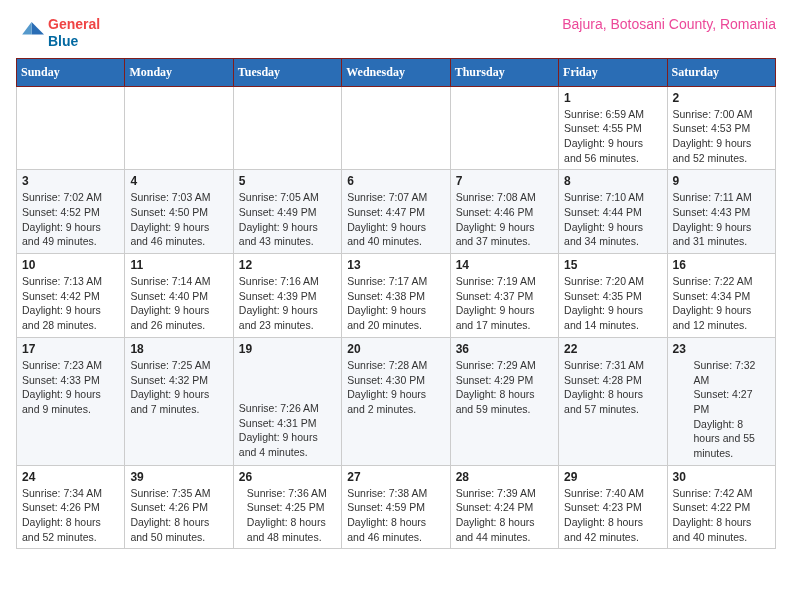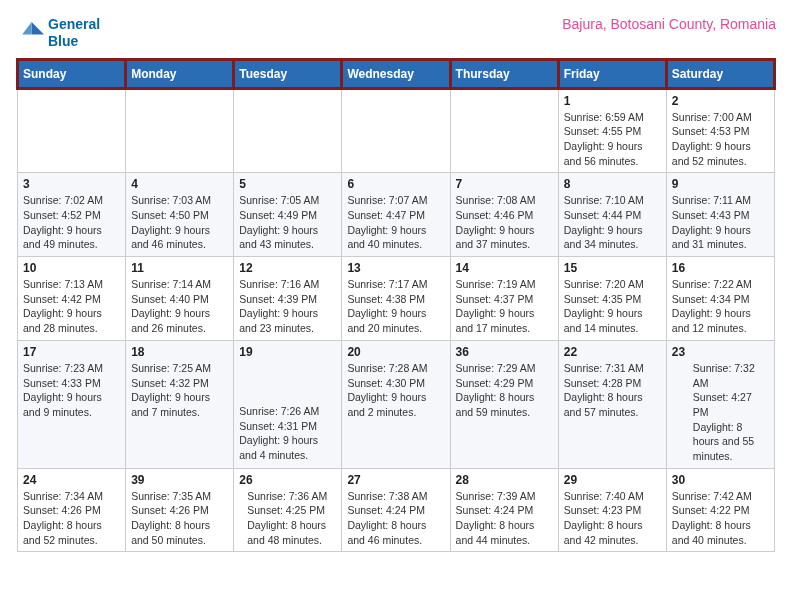--- a/index.html
+++ b/index.html
@@ -19,21 +19,21 @@
     .logo {
       display: flex;
       align-items: center;
       gap: 4px;
     }
     .logo-text {
       font-size: 14px;
       font-weight: bold;
       line-height: 1.2;
     }
-    .logo-general { color: #0369a1; }
+    .logo-general { color: #ef4444; }
     .logo-blue { color: #0369a1; }
     .logo-icon {
       width: 28px;
       height: 28px;
     }
     .title-block {
       text-align: right;
     }
     .month-title {
       font-size: 32px;
@@ -49,21 +49,22 @@
       border-collapse: collapse;
       font-size: 11px;
     }
     .calendar th {
       background: #2a6db5;
       color: #fff;
       padding: 6px 4px;
       text-align: left;
       font-size: 12px;
       font-weight: bold;
-      border: 3px solid #7f1d1d;
+      border: 1px solid #7f1d1d;
+      font-family: Liberation Serif, serif;
     }
     .calendar td {
       border: 1px solid #ccc;
       vertical-align: top;
       padding: 4px 5px;
       width: calc(100% / 7);
       min-height: 80px;
       background: #fff;
     }
     .calendar tr:nth-child(even) td {
@@ -282,21 +283,21 @@
         </td>
         <td>
           <div class="day-num">26</div>
           <div class="day-info" style="white-space: pre-line; margin-left: 8px;">Sunrise: 7:36 AM
 Sunset: 4:25 PM
 Daylight: 8 hours and 48 minutes.</div>
         </td>
         <td>
           <div class="day-num">27</div>
           <div class="day-info" style="white-space: pre-line;">Sunrise: 7:38 AM
-Sunset: 4:24 PM
+Sunset: 4:59 PM
 Daylight: 8 hours and 46 minutes.</div>
         </td>
         <td>
           <div class="day-num">28</div>
           <div class="day-info" style="white-space: pre-line;">Sunrise: 7:39 AM
 Sunset: 4:24 PM
 Daylight: 8 hours and 44 minutes.</div>
         </td>
         <td>
           <div class="day-num">29</div>

